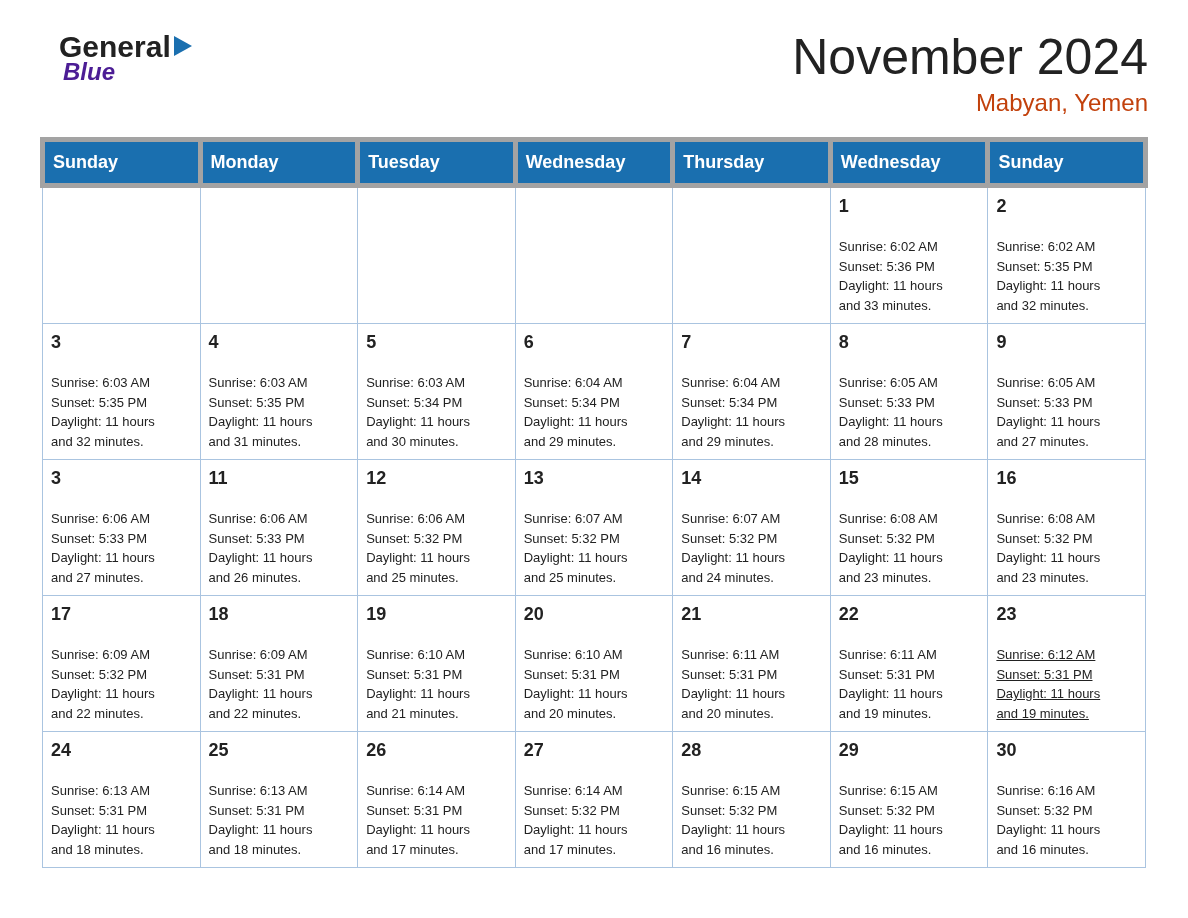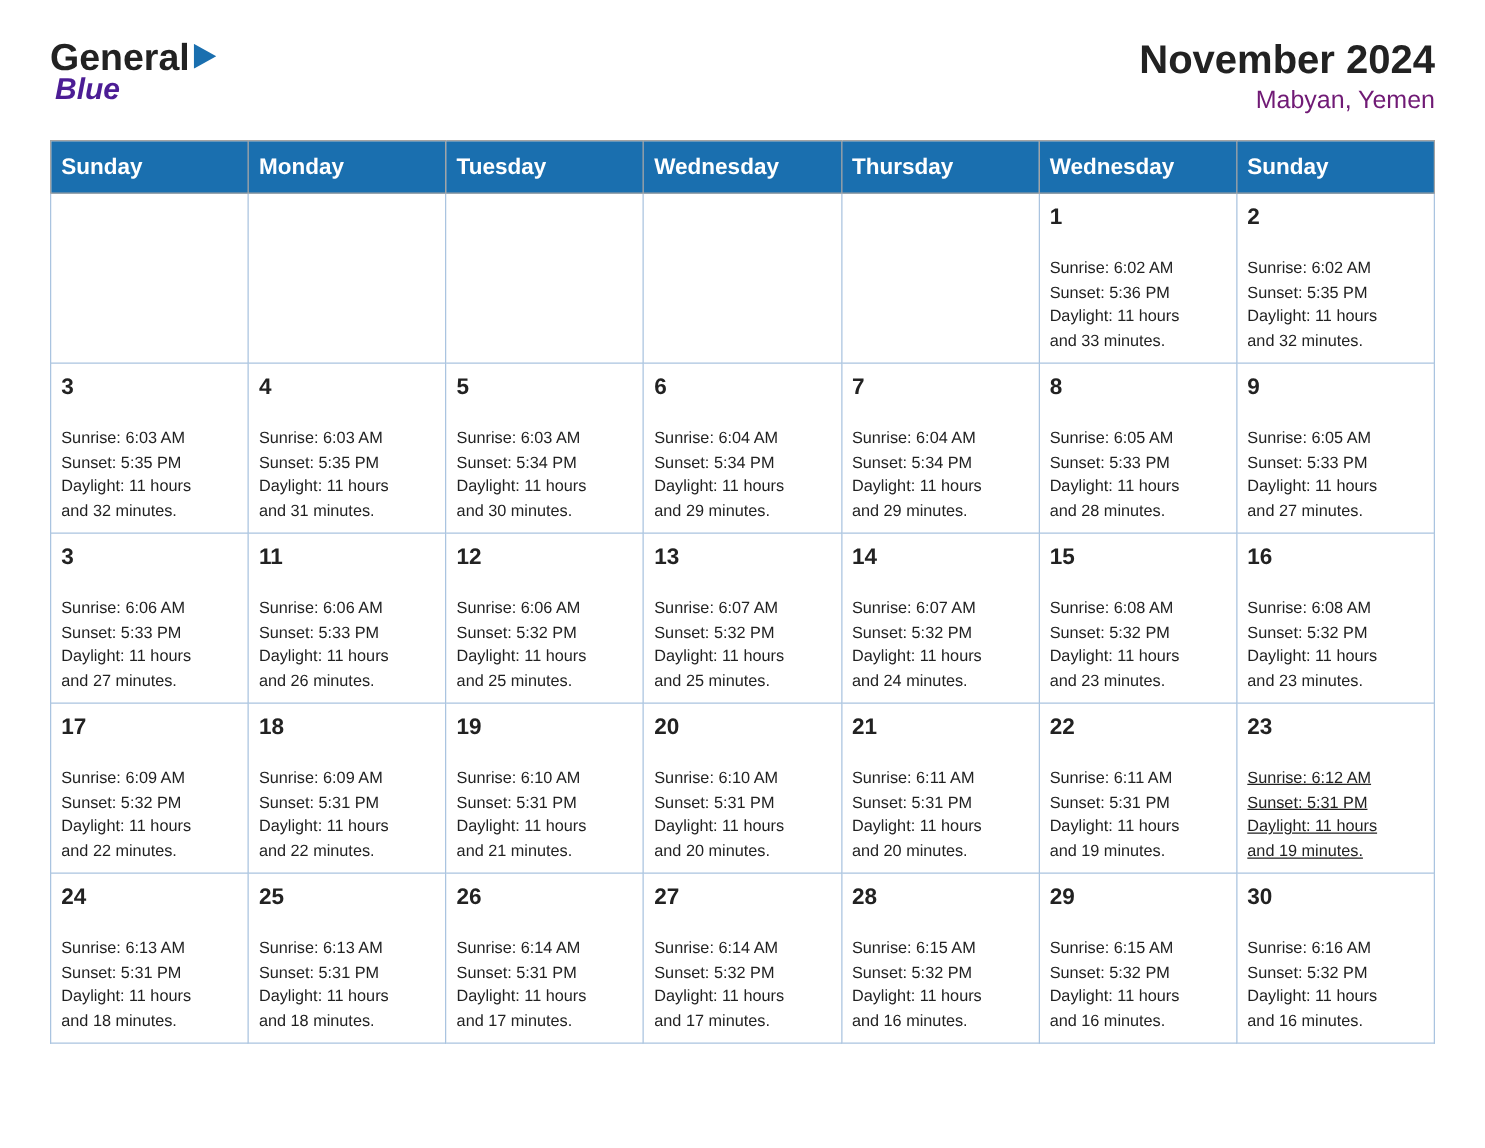--- a/index.html
+++ b/index.html
@@ -13,43 +13,43 @@
     .header {
       display: flex;
       justify-content: space-between;
       align-items: flex-start;
       margin-bottom: 20px;
     }
     .title-block {
       text-align: right;
     }
     .month-title {
-      font-size: 32px;
-      font-weight: bold;
+      font-size: 50px;
+      font-weight: normal;
       color: #222;
       line-height: 1.1;
     }
     .location-title {
-      font-size: 20px;
-      color: #701a75;
+      font-size: 24px;
+      color: #c2410c;
       margin-top: 4px;
     }
     .calendar {
       width: 100%;
       border-collapse: collapse;
       border: 1px solid #1a6faf;
     }
     .calendar thead tr th {
       background-color: #1a6faf;
       color: #fff;
       font-size: 18px;
       font-weight: bold;
       padding: 10px 8px;
       text-align: left;
-      border: 1px solid #a3a3a3;
+      border: 5px solid #a3a3a3;
     }
     .calendar tbody tr td {
       vertical-align: top;
       padding: 8px 8px;
       border: 1px solid #aac4e0;
       font-size: 13px;
       color: #222;
       width: 14.28%;
       height: 110px;
     }
@@ -82,20 +82,21 @@
       font-size: 24px;
       font-weight: bold;
       color: #4c1d95;
       margin-top: -4px;
       display: block;
       margin-left: 4px;
       font-style: italic;
     }
     .logo-wrapper {
       line-height: 1.1;
+      margin-left: 19px;
     }
   </style>
 </head>
 <body>
 
 <div class="header">
   <div class="logo-wrapper">
     <div class="logo-row">
       <span class="logo-text-general">General</span>
       <span style="display:inline-block;margin-left:3px;margin-top:2px;">

